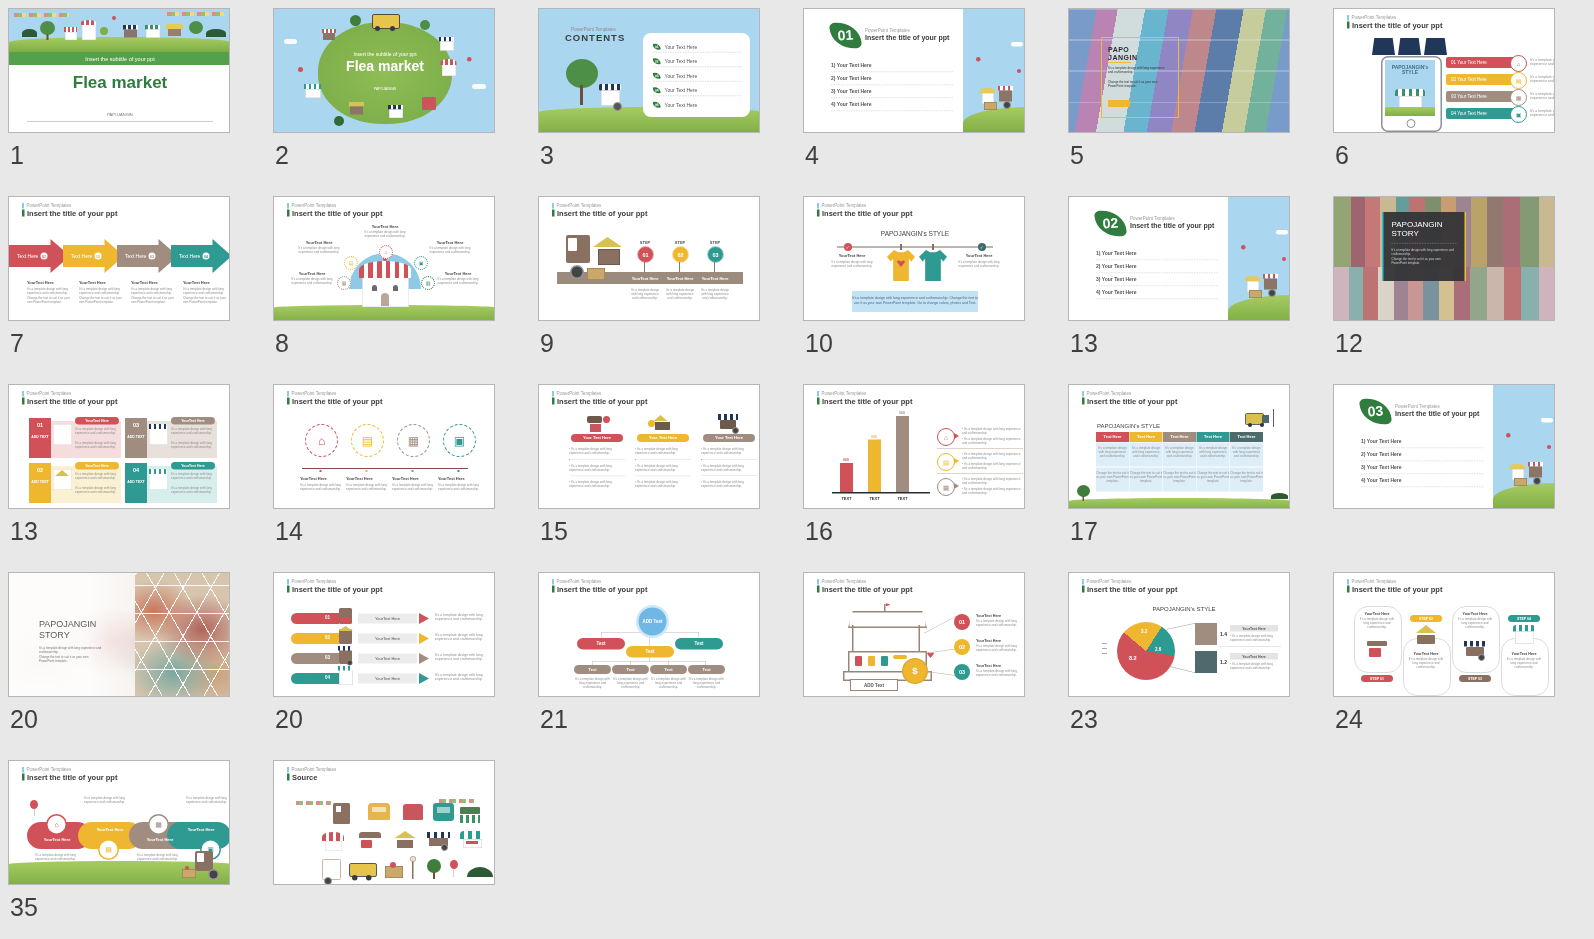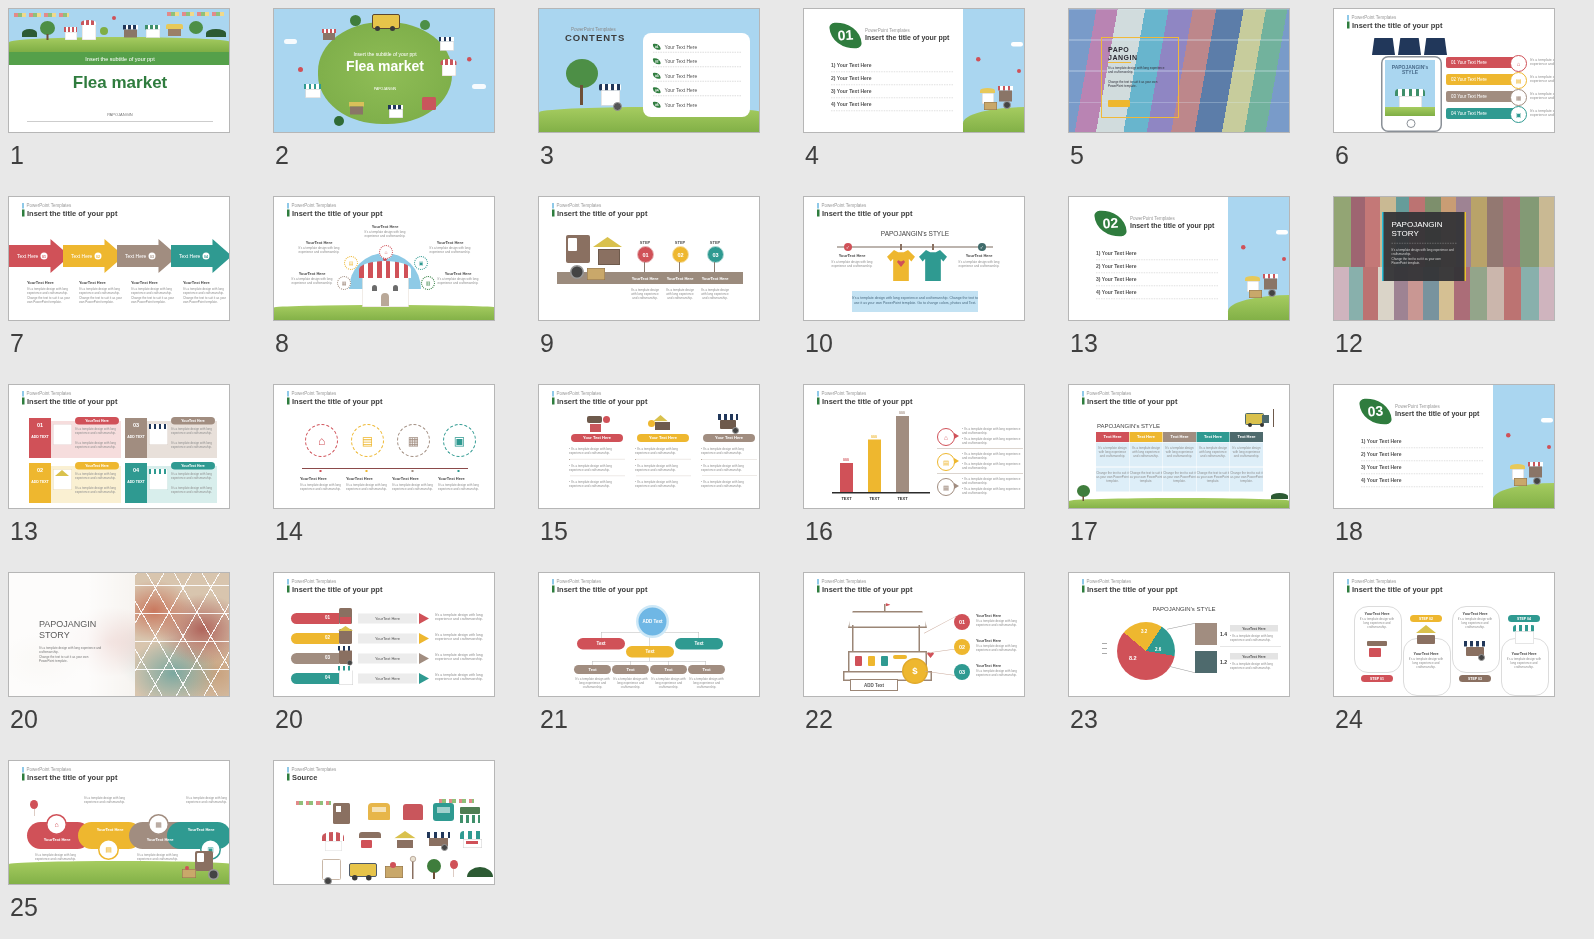--- a/index.html
+++ b/index.html
@@ -735,21 +735,20 @@
     <div class="a" style="left:122px;top:38px;font-size:9px;color:#9a9a9a;">PowerPoint Templates</div>
     <div class="a" style="left:122px;top:48px;font-size:14px;font-weight:700;color:#3c3c3c;">Insert the title of your ppt</div>
     <div class="a" style="left:54px;top:102px;width:244px;font-size:10px;color:#555;">
       <div class="dashln" style="padding:4px 0 8px 0;"><span class="b">1) Your Text Here</span></div>
       <div class="dashln" style="padding:6px 0 8px 0;"><span class="b">2) Your Text Here</span></div>
       <div class="dashln" style="padding:6px 0 8px 0;"><span class="b">3) Your Text Here</span></div>
       <div class="dashln" style="padding:6px 0 8px 0;"><span class="b">4) Your Text Here</span></div>
     </div>
   </div>
  </div>
- <div class="slide-num">18</div>
 </div>
 
 <div class="cell">
  <div class="thumb">
   <div class="si">
     <div class="a" style="left:0;top:0;width:444px;height:250px;background:
       radial-gradient(90px 60px at 15% 70%,#d9c9b4 0,rgba(0,0,0,0) 100%),
       radial-gradient(110px 70px at 45% 55%,#d9a9a0 0,rgba(0,0,0,0) 100%),
       radial-gradient(100px 80px at 70% 65%,#a9c8c4 0,rgba(0,0,0,0) 100%),
       radial-gradient(120px 90px at 90% 40%,#c9a27e 0,rgba(0,0,0,0) 100%),
@@ -904,21 +903,20 @@
               <div class="h8" style="font-size:7.5px;">YourText Here</div>
               <div class="t6" style="margin-top:2px;">It's a template design with long experience and craftsmanship.</div>
             </div>
     <div class="a tea circ f cw" style="left:300px;top:182px;width:32px;height:32px;align-items:center;justify-content:center;font-size:11px;font-weight:700;">03</div>
     <div class="a" style="left:344px;top:180px;width:96px;">
               <div class="h8" style="font-size:7.5px;">YourText Here</div>
               <div class="t6" style="margin-top:2px;">It's a template design with long experience and craftsmanship.</div>
             </div>
   </div>
  </div>
- <div class="slide-num">22</div>
 </div>
 
 <div class="cell">
  <div class="thumb">
   <div class="si">
     <div class="hdr">
       <div class="eb">
                 <i class="ebbar"></i>
                 <span>PowerPoint Templates</span>
               </div>
@@ -1038,21 +1036,21 @@
     <div class="a ic circ" style="left:382px;top:156px;width:36px;height:36px;border:3px solid #2f9a91;color:#2f9a91;font-size:14px;">▣</div>
     <div class="a t6 ctr" style="left:50px;top:184px;width:86px;">It's a template design with long experience and craftsmanship.</div>
     <div class="a t6 ctr" style="left:254px;top:184px;width:86px;">It's a template design with long experience and craftsmanship.</div>
     <div class="a" style="left:372px;top:180px;width:36px;height:40px;background:#8a7061;border-radius:4px;"></div>
     <div class="a" style="left:376px;top:184px;width:14px;height:18px;background:#fff;border-radius:2px;"></div>
     <div class="a circ" style="left:398px;top:216px;width:16px;height:16px;background:#444;border:3px solid #999;"></div>
     <div class="a" style="left:346px;top:216px;width:26px;height:16px;background:#c9a86a;border:1px solid #8a6f4d;"></div>
     <div class="a circ red" style="left:352px;top:210px;width:8px;height:8px;"></div>
   </div>
  </div>
- <div class="slide-num">25</div>
+ <div class="slide-num">35</div>
 </div>
 
 <div class="cell">
  <div class="thumb">
   <div class="si">
     <div class="hdr">
       <div class="eb">
                 <i class="ebbar"></i>
                 <span>PowerPoint Templates</span>
               </div>

